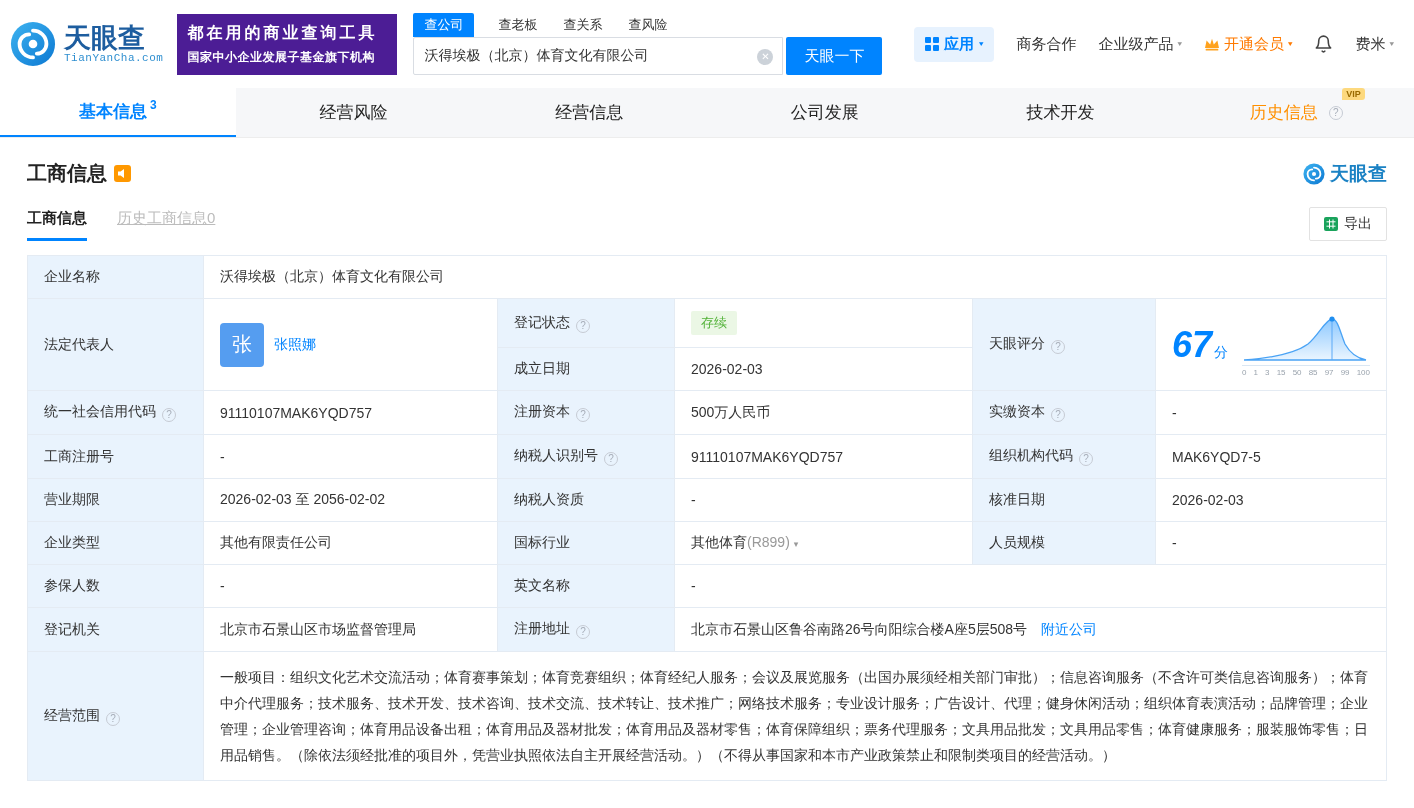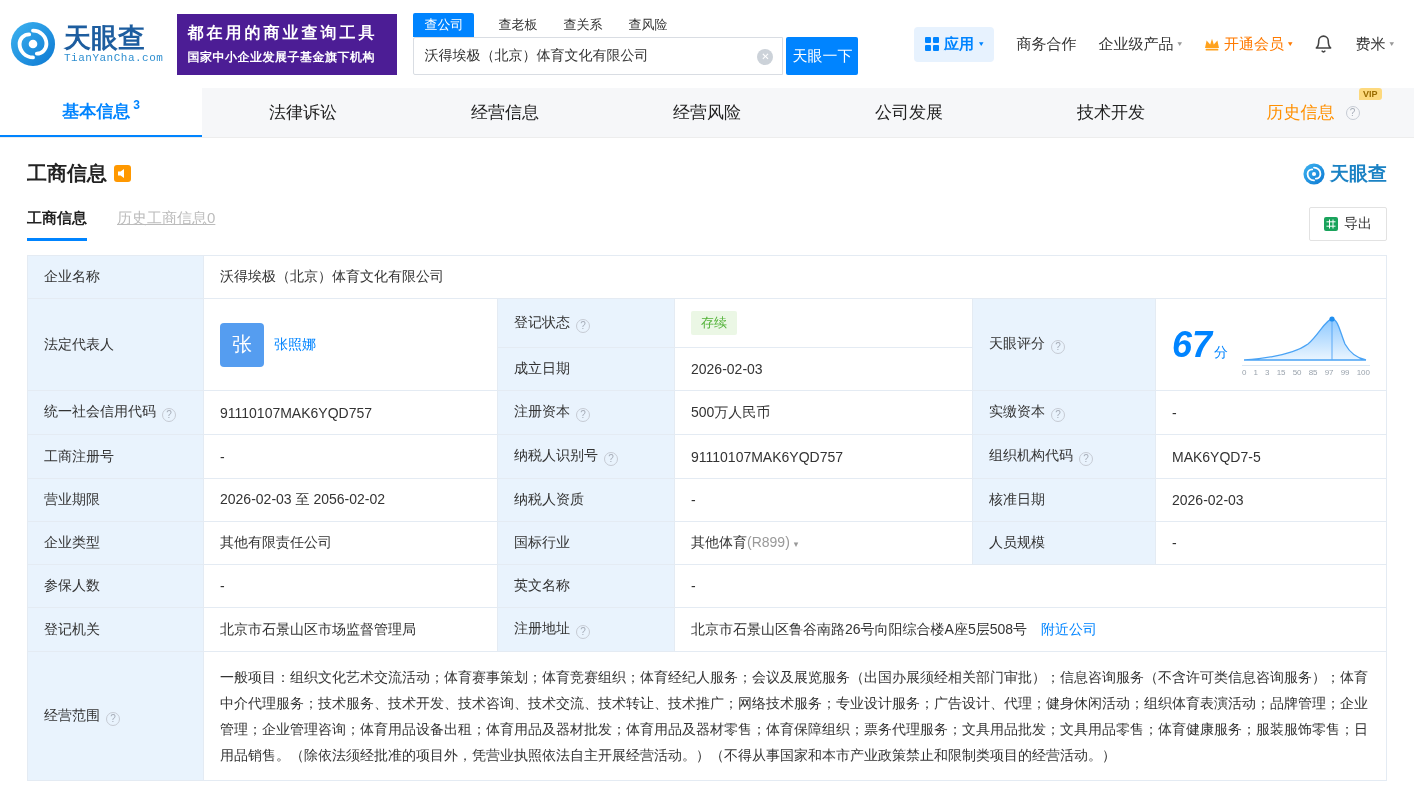--- a/index.html
+++ b/index.html
@@ -16,21 +16,21 @@
   .banner-l1 { font-size: 16px; font-weight: bold; letter-spacing: 3px; white-space: nowrap; }
   .banner-l2 { font-size: 12px; font-weight: bold; margin-top: 5px; letter-spacing: .5px; white-space: nowrap; }
   .search-block { margin-left: 16px; }
   .search-tabs { display: flex; align-items: flex-end; gap: 22px; font-size: 13px; height: 24px; }
   .search-tab { padding: 3px 2px; cursor: pointer; color: #333; }
   .search-tab.active { background: #0084ff; color: #fff; padding: 3px 11px; border-radius: 2px 2px 0 0; }
   .search-row { display: flex; margin-top: 0; }
   .search-box { position: relative; width: 370px; height: 38px; border: 1px solid #d9dde3; border-radius: 2px 0 0 2px; display: flex; align-items: center; padding: 0 32px 0 10px; }
   .search-box input { border: none; outline: none; width: 100%; font-size: 14px; color: #333; font-family: inherit; }
   .clear-btn { position: absolute; right: 9px; top: 11px; width: 16px; height: 16px; background: #ccd2d9; color: #fff; border-radius: 50%; font-size: 10px; line-height: 16px; text-align: center; cursor: pointer; }
-  .search-btn { width: 72px; height: 38px; margin-left: 3px; background: #0084ff; color: #fff; border: none; font-size: 15px; border-radius: 2px; cursor: pointer; font-family: inherit; }
+  .search-btn { width: 96px; height: 38px; margin-left: 3px; background: #0084ff; color: #fff; border: none; font-size: 15px; border-radius: 2px; cursor: pointer; font-family: inherit; }
   .hdr-right { margin-left: auto; display: flex; align-items: center; gap: 22px; font-size: 15px; }
   .apps-pill { display: flex; align-items: center; gap: 5px; background: #e7f2fe; color: #0084ff; padding: 8px 11px; border-radius: 4px; cursor: pointer; font-weight: bold; }
   .hdr-item { display: flex; align-items: center; gap: 4px; cursor: pointer; color: #333; }
   .vip-link { color: #ff7a00; }
   .caret { font-size: 9px; color: #999; transform: scaleY(.8); }
   .apps-pill .caret { color: #0084ff; }
   .vip-link .caret { color: #ff7a00; }
   .bell-wrap { cursor: pointer; display: flex; align-items: center; }
 
   
@@ -158,27 +158,24 @@
     </div>
   </div>
 </div>
 
 <div class="main-tabs">
   <div class="main-tab active">
     <span>基本信息</span>
     <span class="tab-count">3</span>
   </div>
   <div class="main-tab">
-    <span>法律诉讼</span>
+    <span>经营风险</span>
   </div>
   <div class="main-tab">
     <span>经营信息</span>
-  </div>
-  <div class="main-tab">
-    <span>经营风险</span>
   </div>
   <div class="main-tab">
     <span>公司发展</span>
   </div>
   <div class="main-tab">
     <span>技术开发</span>
   </div>
   <div class="main-tab vip">
     <span class="tab-label-wrap">
       <span>历史信息</span>

